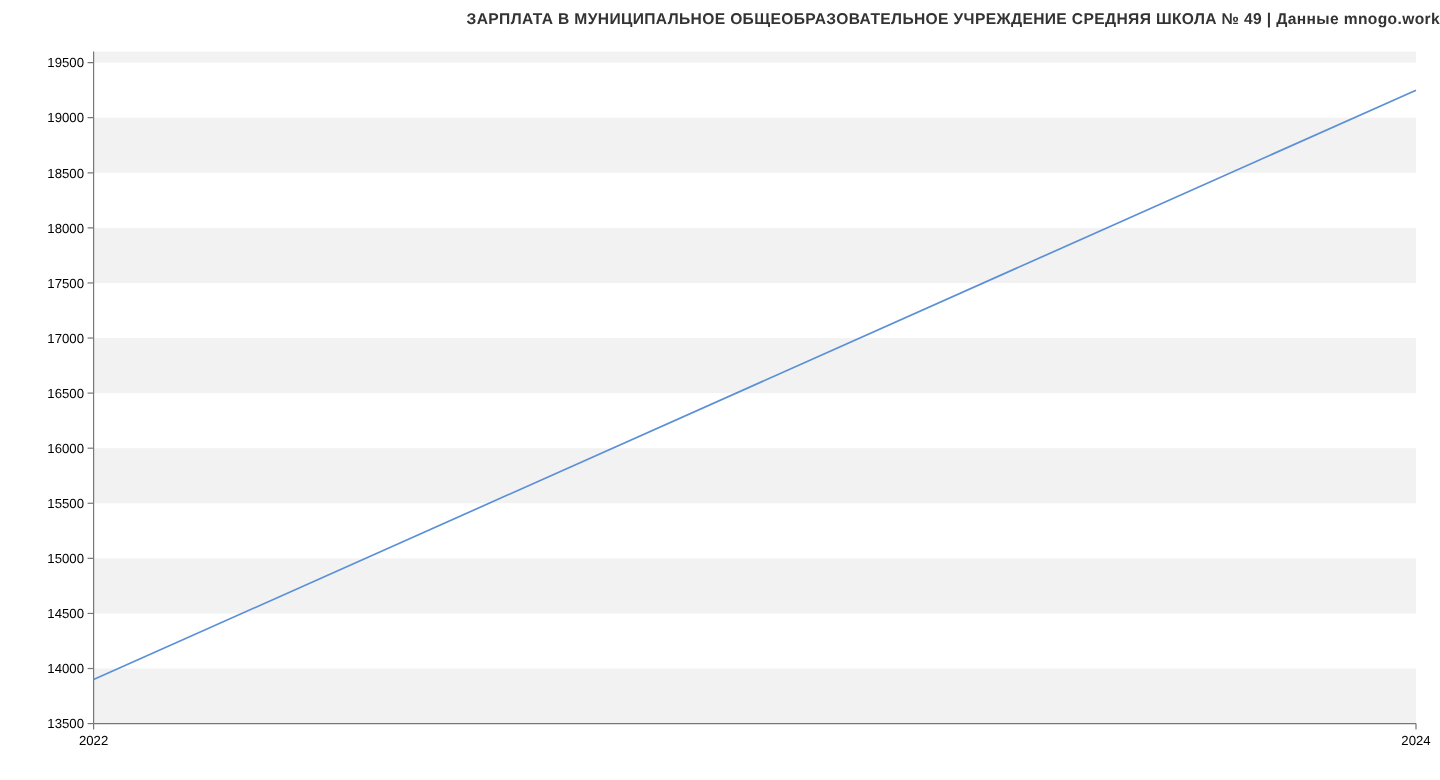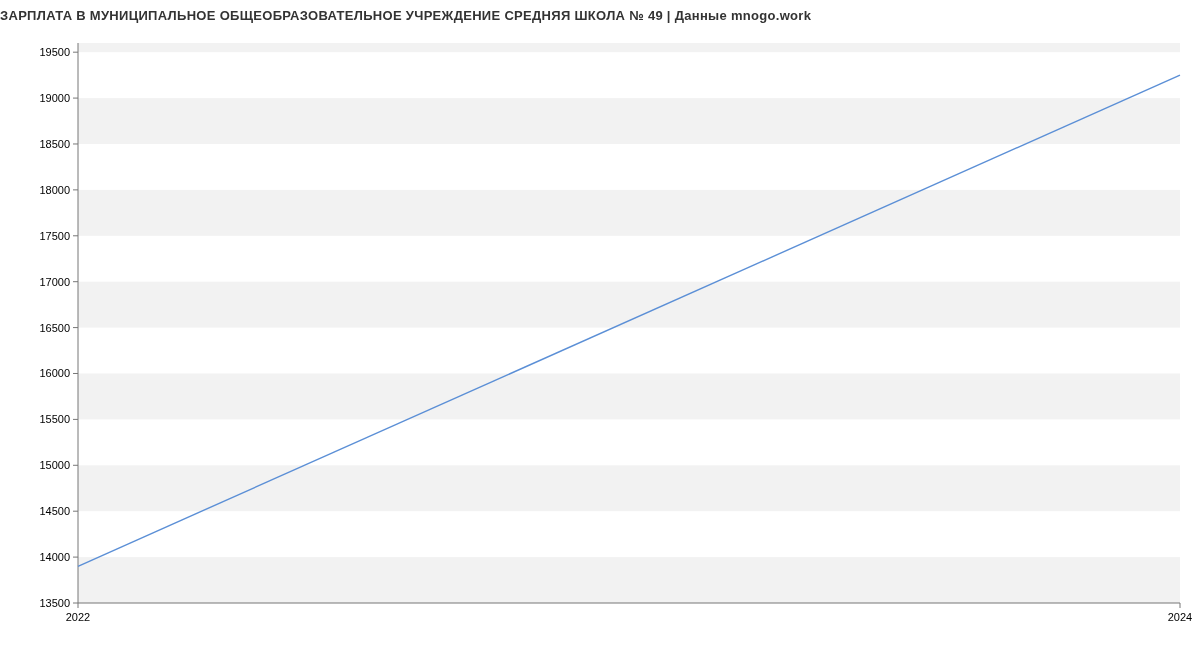--- a/index.html
+++ b/index.html
@@ -5,21 +5,21 @@
   html, body {
     margin: 0;
     padding: 0;
     width: 1200px;
     height: 650px;
     background: #ffffff;
     font-family: Verdana, Geneva, sans-serif;
     color: #333;
   }
   .title {
-    text-align: left;
+    text-align: right;
     font-size: 13px;
     font-weight: 600;
     padding-top: 8px;
     letter-spacing: 0.3px;
   }
   .chart-wrap {
     position: relative;
     width: 1200px;
     height: 620px;
   }

